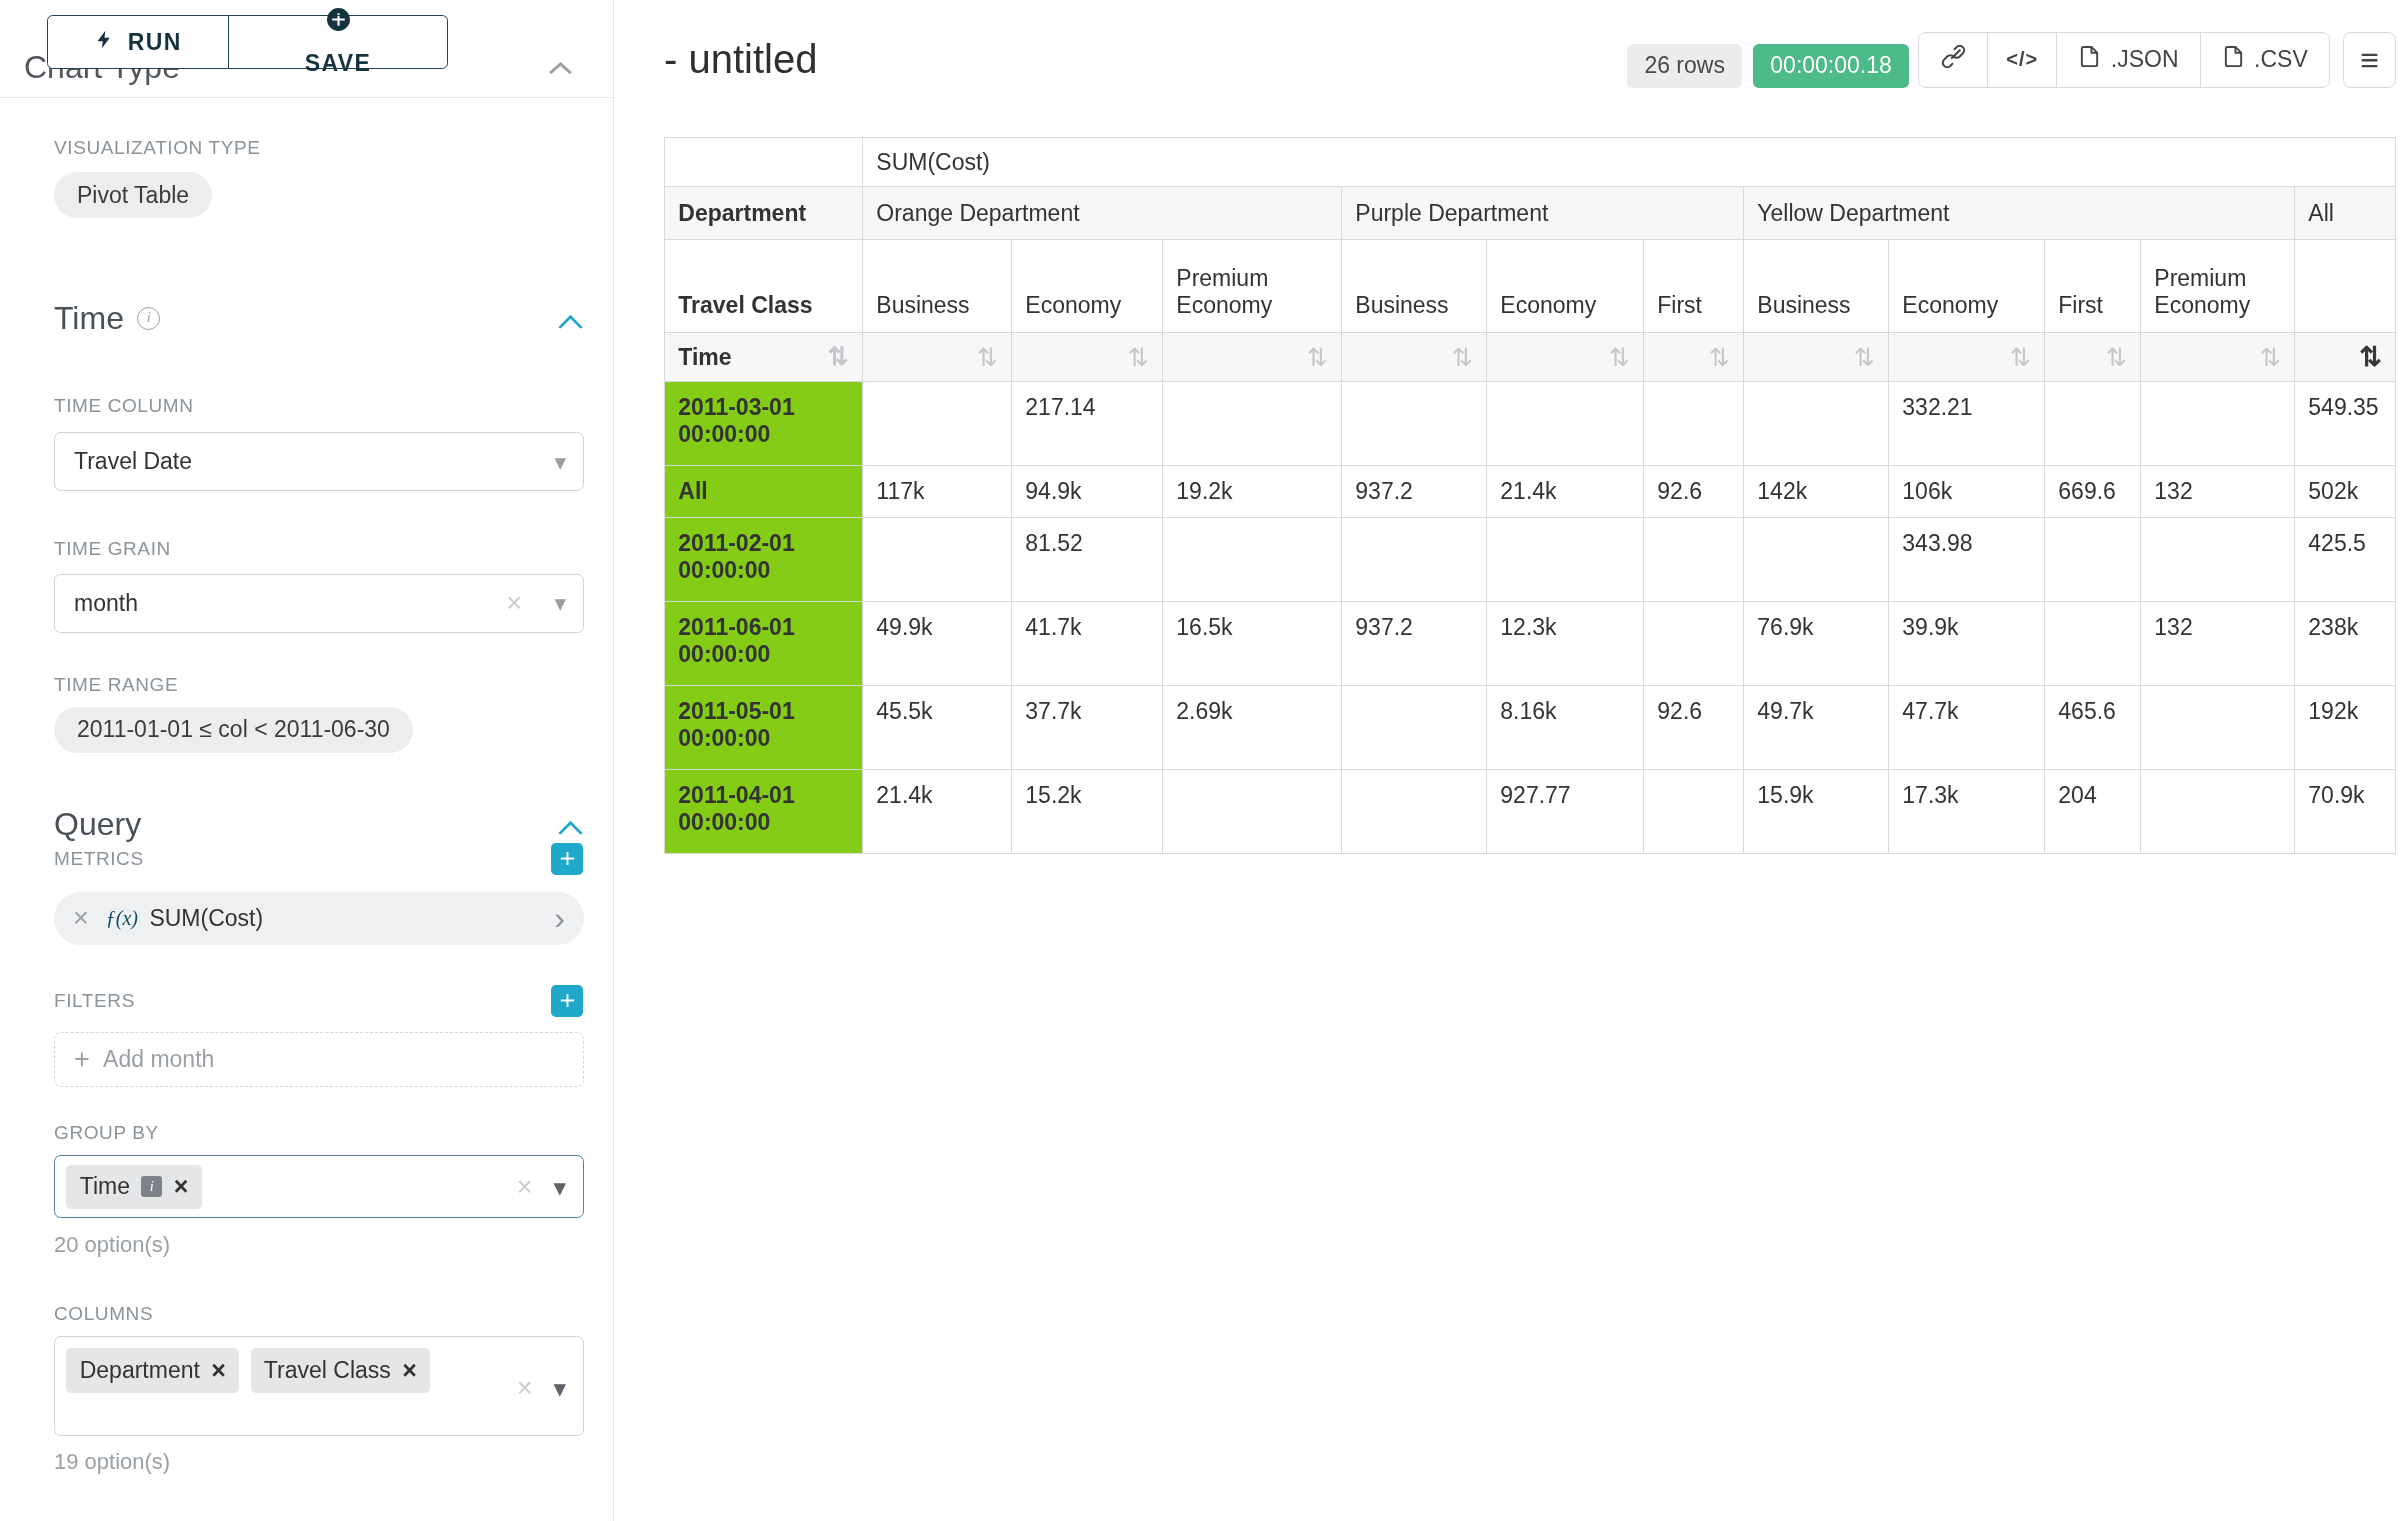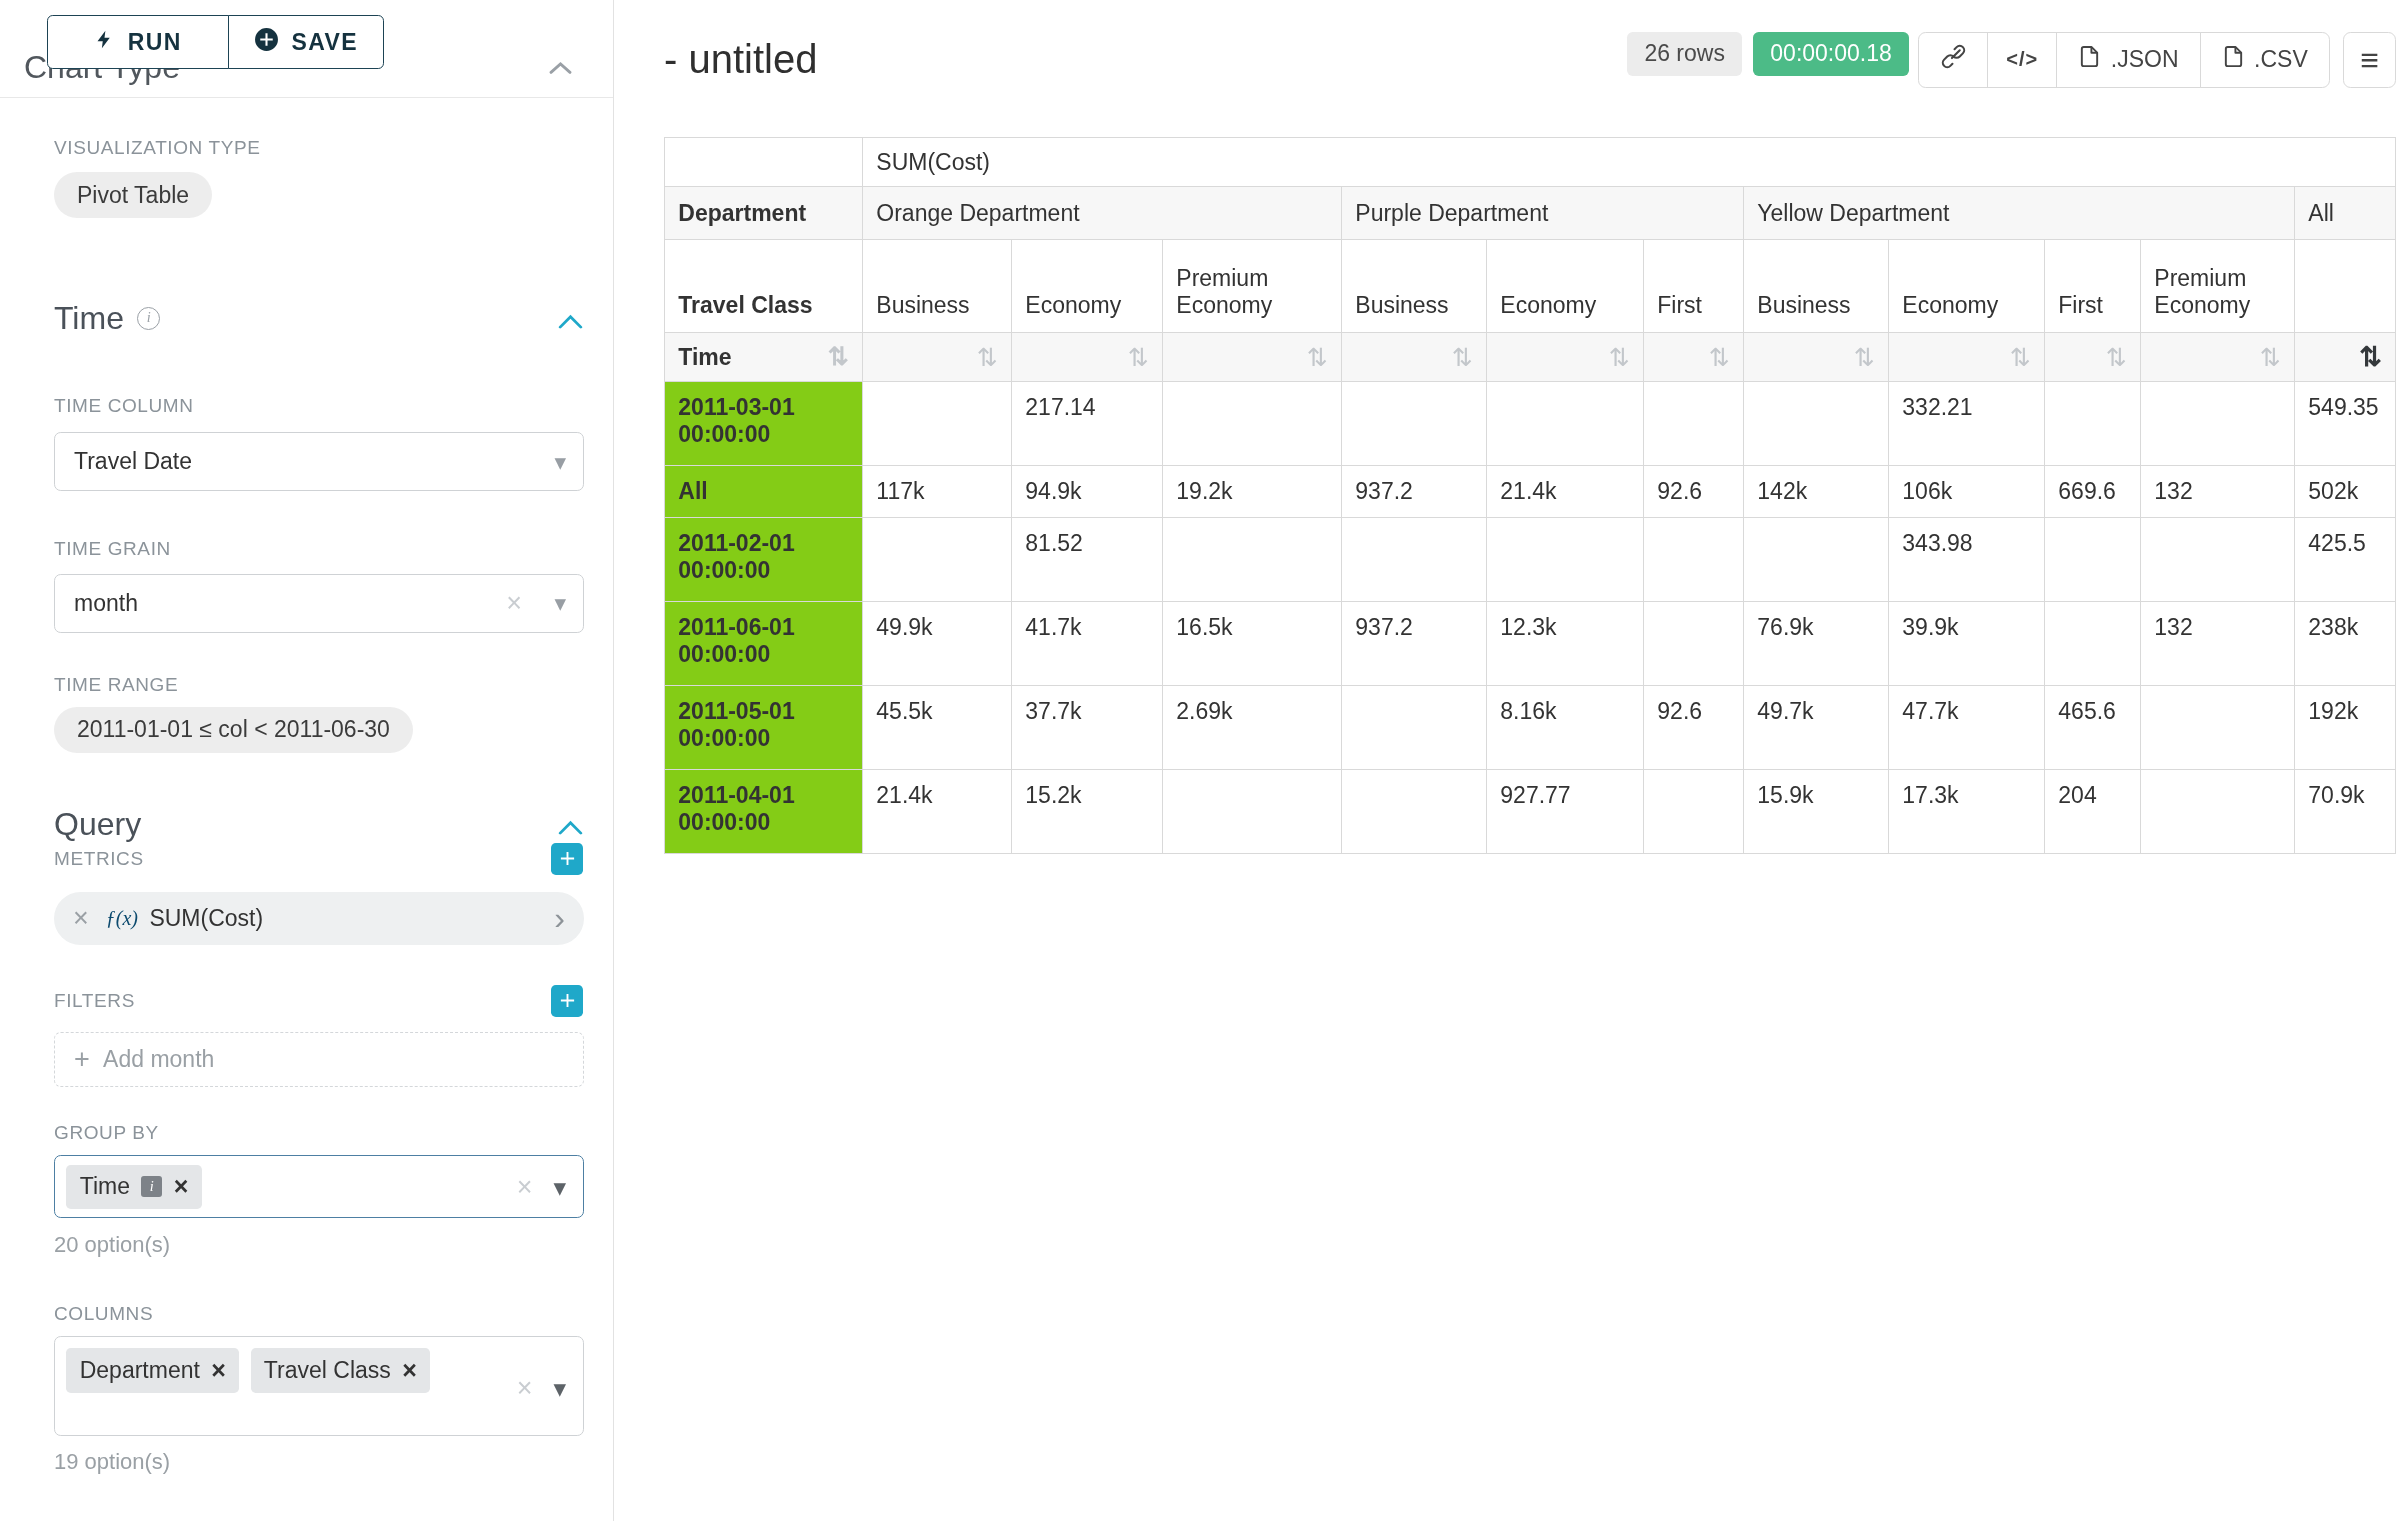--- a/index.html
+++ b/index.html
@@ -11,21 +11,21 @@
   .sidebar { width:614px; min-width:614px; height:1522px; position:relative;
     border-right:1px solid #e2e2e2; background:#fff; font-size:23px; overflow:hidden; }
   .sb-top { position:relative; height:98px; border-bottom:1px solid #e8e8e8; }
   .clipped-heading { position:absolute; left:24px; top:49px; font-size:32px; color:#51575d; z-index:1; white-space:nowrap; }
   .clipped-chev { position:absolute; left:549px; top:53px; z-index:1; }
   .run-save { position:absolute; left:47px; top:15px; display:flex; z-index:2; }
   .btn-outline { height:54px; background:#fff; border:1px solid #1d4354; color:#15323f;
     display:flex; align-items:center; justify-content:center; gap:12.4px; font-size:23px;
     font-weight:600; letter-spacing:1.4px; cursor:pointer; font-family:inherit; }
   .btn-run { width:182px; border-radius:5.7px 0 0 5.7px; }
-  .btn-save { width:156px; border-radius:0 5.7px 5.7px 0; margin-left:-1px; }
+  .btn-save { width:220px; border-radius:0 5.7px 5.7px 0; margin-left:-1px;flex-direction:column; }
 
   .sb-content { padding:0 30px 0 54px; }
   .ctl-label { font-size:19px; color:#8b939a; letter-spacing:0.6px; line-height:23px; }
   .label-row { display:flex; align-items:center; justify-content:space-between; }
   .pill { display:inline-block; background:#ededed; border-radius:25px; padding:9.5px 23px;
     font-size:23px; color:#3b3b3b; }
   .section-heading { display:flex; align-items:center; font-size:32px; color:#4a5159; font-weight:500; }
   .section-heading .spacer { flex:1; }
   .info-circle { width:23px; height:23px; border:1.9px solid #9aa0a6; border-radius:50%;
     color:#9aa0a6; font-size:14.3px; line-height:19px; text-align:center; font-style:italic;
@@ -67,21 +67,21 @@
   
   .mt-a{margin-top:38px;} .mt-b{margin-top:13.3px;} .mt-c{margin-top:82px;} .mt-d{margin-top:57px;}
   .mt-e{margin-top:15px;} .mt-f{margin-top:46px;} .mt-g{margin-top:40px;} .mt-h{margin-top:11.4px;}
   .mt-i{margin-top:53px;} .mt-j{} .mt-k{margin-top:17px;} .mt-l{margin-top:34px;}
   .mt-m{margin-top:13.3px;} .mt-n{margin-top:44px;}
 
   
   .main { flex:1; padding:0 23px 0 50px; }
   .main-header { margin-top:30px; height:59px; display:flex; align-items:center; justify-content:space-between; }
   .chart-title { font-size:40px; font-weight:500; color:#2f2f2f; }
-  .header-controls { display:flex; align-items:flex-start; }
+  .header-controls { display:flex; align-items:flex-end; }
   .badge { height:44px; display:flex; align-items:center; border-radius:5.7px; padding:0 17px; font-size:23px; }
   .rows-badge { background:#ececec; color:#4a4a4a; margin-right:11.4px; }
   .timer-badge { background:#4cbb87; color:#fff; margin-right:9.5px; }
   .btn-group { display:flex; }
   .gbtn { height:56px; background:#fff; border:1px solid #d9d9d9; display:flex; align-items:center;
     justify-content:center; font-size:23px; color:#444; cursor:pointer; margin-left:-1px;
     padding:0 21px; font-family:inherit; gap:9.5px; }
   .gbtn.icon-only { width:70px; padding:0; }
   .gbtn:first-child { border-radius:7.6px 0 0 7.6px; margin-left:0; }
   .gbtn:last-child { border-radius:0 7.6px 7.6px 0; }

